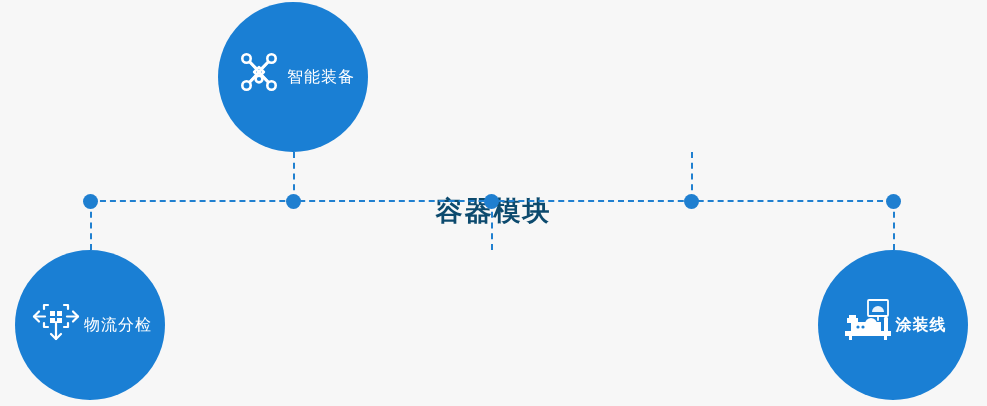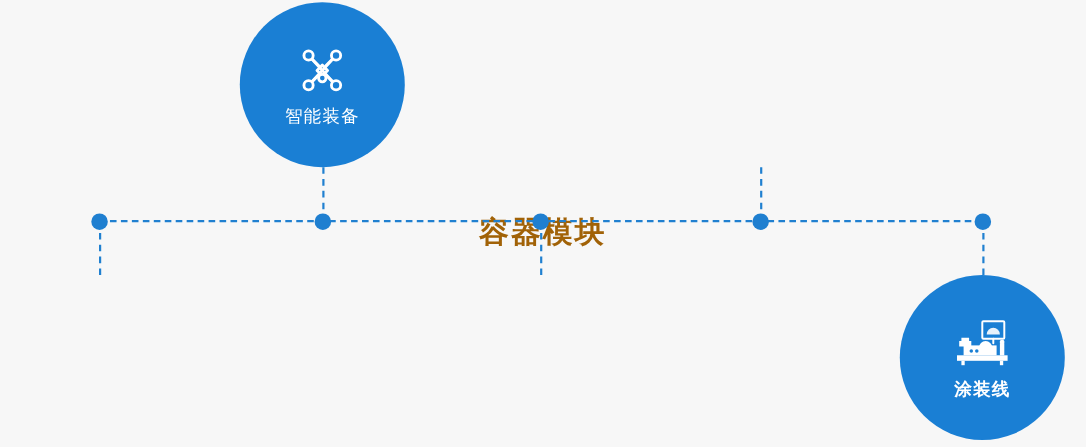--- a/index.html
+++ b/index.html
@@ -22,21 +22,21 @@
 
   
   .watermark {
     position: absolute;
     left: 0;
     top: 200px;
     width: 987px;
     text-align: center;
     font-size: 27px;
     letter-spacing: 2px;
-    color: #a16207;
+    color: #0c4a6e;
     font-weight: 700;
     line-height: 1;
     transform: translateY(-2px);
     user-select: none;
     pointer-events: none;
     z-index: 1;
   }
 
   
   .spine {
@@ -71,21 +71,21 @@
   .bubble {
     position: absolute;
     width: 150px;
     height: 150px;
     margin-left: -75px;
     margin-top: -75px;
     border-radius: 50%;
     background: #1a7fd4;
     z-index: 3;
     display: flex;
-    flex-direction: column;
+    flex-direction: row;
     align-items: center;
     justify-content: center;
   }
   .bubble .icon-wrap {
     width: 56px;
     height: 50px;
     display: flex;
     align-items: center;
     justify-content: center;
     margin-bottom: 10px;
@@ -138,20 +138,41 @@
         <circle cx="10.5" cy="9.5" r="4.2" fill="#1a7fd4"></circle>
         <circle cx="35.5" cy="9.5" r="4.2" fill="#1a7fd4"></circle>
         <circle cx="10.5" cy="36.5" r="4.2" fill="#1a7fd4"></circle>
         <circle cx="35.5" cy="36.5" r="4.2" fill="#1a7fd4"></circle>
       </svg>
     </div>
     <div class="bubble-label">智能装备</div>
   </div>
 
 
+  <div class="bubble" style="left:90px; top:325px;">
+    <div class="icon-wrap">
+      <svg width="50" height="46" viewBox="0 0 50 46" fill="none" stroke="#ffffff" stroke-width="2.2" stroke-linecap="round" stroke-linejoin="round">
+        <path d="M17 8 H13 V12"></path>
+        <path d="M33 8 H37 V12"></path>
+        <path d="M13 26 V30 H17"></path>
+        <path d="M37 26 V30 H33"></path>
+        <rect x="19" y="14" width="5" height="5" fill="#ffffff" stroke="none"></rect>
+        <rect x="26" y="14" width="5" height="5" fill="#ffffff" stroke="none"></rect>
+        <rect x="19" y="21" width="5" height="5" fill="#ffffff" stroke="none"></rect>
+        <rect x="26" y="21" width="5" height="5" fill="#ffffff" stroke="none"></rect>
+        <line x1="14" y1="19.5" x2="3" y2="19.5"></line>
+        <path d="M8 14.5 L3 19.5 L8 24.5"></path>
+        <line x1="36" y1="19.5" x2="47" y2="19.5"></line>
+        <path d="M42 14.5 L47 19.5 L42 24.5"></path>
+        <line x1="25" y1="25" x2="25" y2="42"></line>
+        <path d="M20 37 L25 42 L30 37"></path>
+      </svg>
+    </div>
+    <div class="bubble-label">物流分检</div>
+  </div>
 
 
   <div class="bubble" style="left:893px; top:325px;font-weight:bold;">
     <div class="icon-wrap">
       <svg width="54" height="44" viewBox="0 0 54 44" fill="none" stroke="#ffffff" stroke-width="1.8" stroke-linecap="round" stroke-linejoin="round">
 
         <rect x="27" y="2" width="20" height="16" rx="1" fill="none"></rect>
         <path d="M31 14 a6 6 0 0 1 12 0" fill="#ffffff" stroke="none" opacity="0.9"></path>
         <line x1="37" y1="18" x2="37" y2="22"></line>
 

